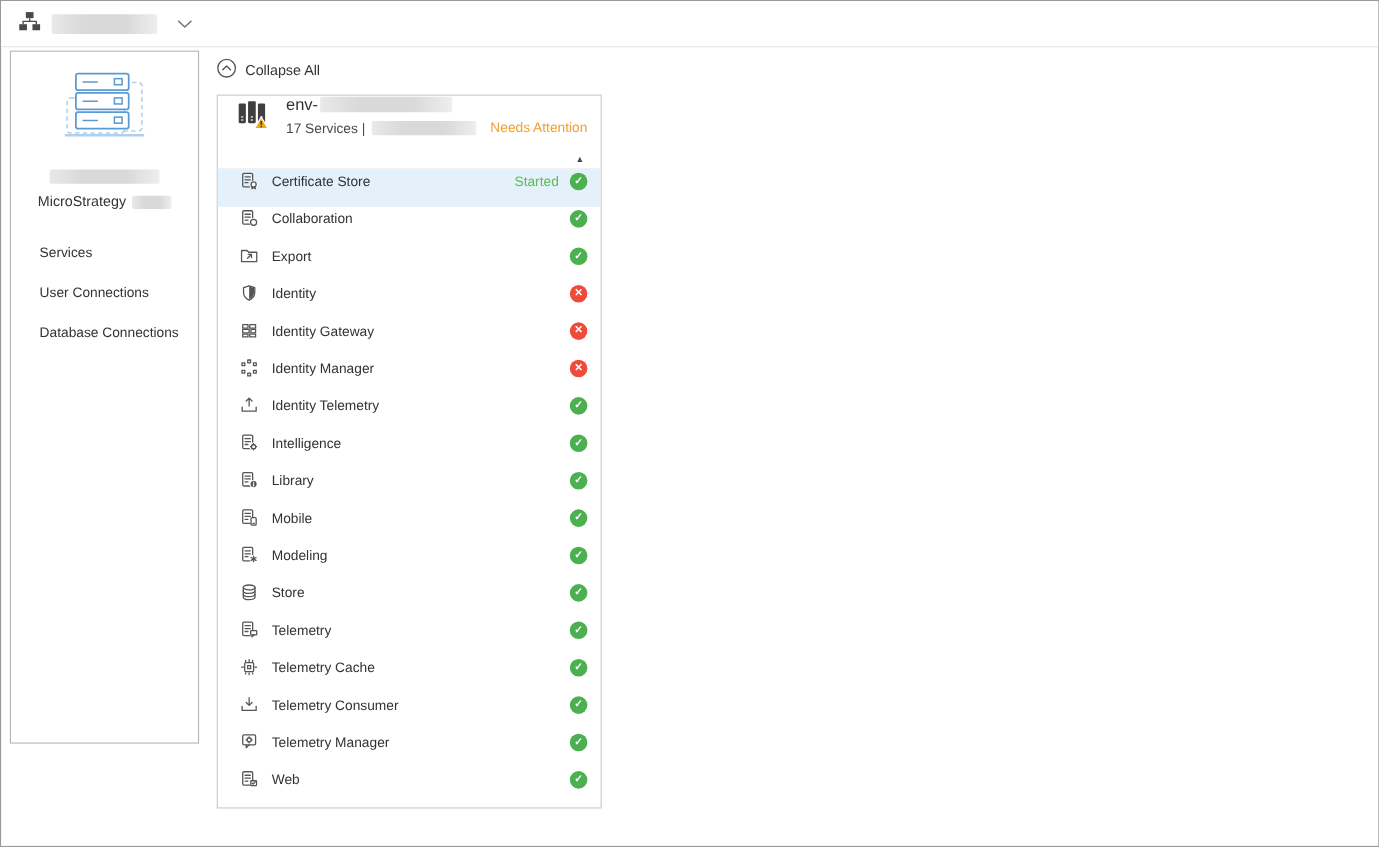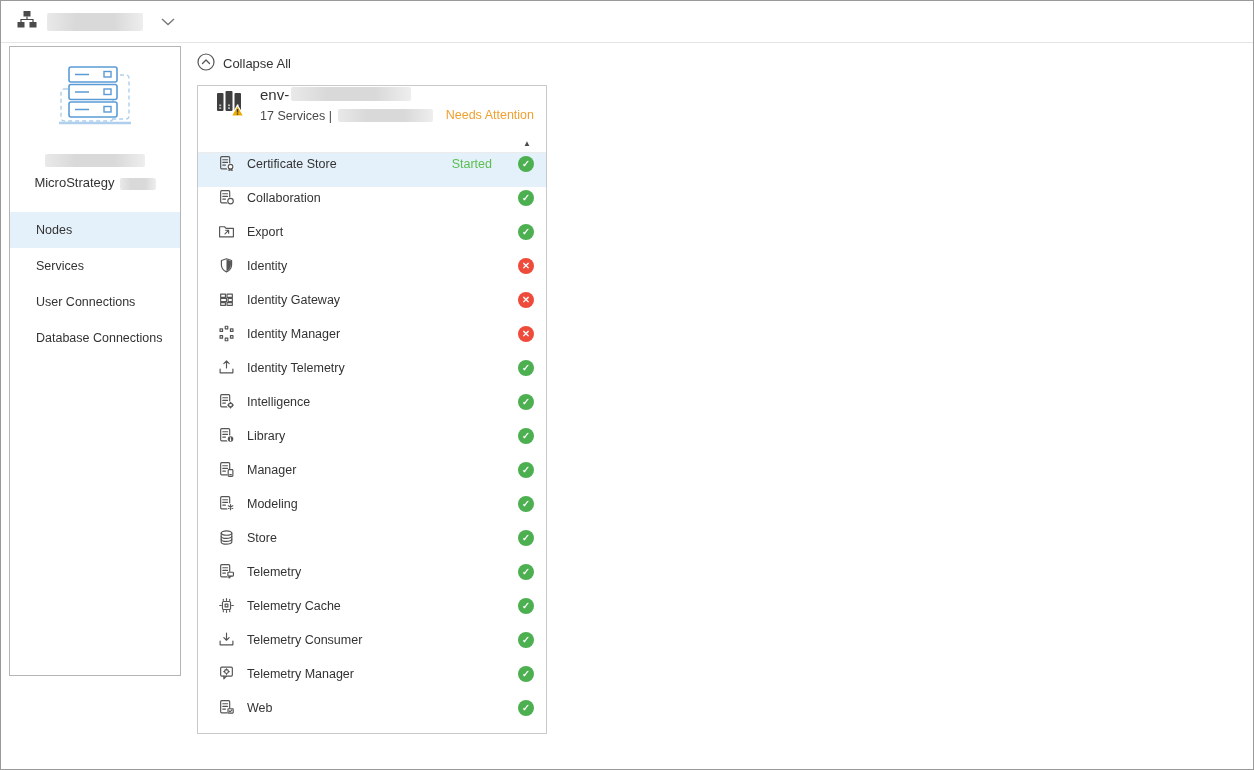--- a/index.html
+++ b/index.html
@@ -56,21 +56,21 @@
   .node-collapse{position:absolute;right:15px;bottom:4px;font-size:8px;color:#4a4a4a;cursor:pointer;}
   .svc-list{padding:0 0 2px 0;}
   .svc-row{
     height:34px;display:flex;align-items:center;
     padding:0 12px 12px 20px;box-sizing:border-box;font-size:12.5px;color:#333;cursor:pointer;
   }
   .svc-row.selected{background:#E4F1FA;}
   .svc-icon{width:17px;height:17px;display:inline-flex;align-items:center;justify-content:center;flex:none;}
   .svc-label{margin-left:12px;}
   .spacer{flex:1;}
-  .svc-status-label{margin-right:26px;}
+  .svc-status-label{margin-right:10px;}
   .status-dot{
     width:16px;height:16px;border-radius:50%;flex:none;
     display:inline-flex;align-items:center;justify-content:center;
     color:#fff;font-size:9.5px;font-weight:bold;line-height:1;
   }
 </style>
 </head>
 <body>
 
 <div class="window">
@@ -107,21 +107,20 @@
         <rect x="59" y="28" width="7" height="5.5"></rect>
         <rect x="59" y="45.5" width="7" height="5.5"></rect>
       </g>
       <path d="M14 62h72" stroke="#AFCFEC" stroke-width="2.4"></path>
     </svg>
     <span class="redacted red-line"></span>
     <div class="product">
       <span>MicroStrategy</span><span class="redacted"></span>
     </div>
     <div class="nav">
-        <div class="nav-item selected">Nodes</div>
         <div class="nav-item">Services</div>
         <div class="nav-item">User Connections</div>
         <div class="nav-item">Database Connections</div>
       </div>
   </div>
 
   <div class="main">
     <div class="collapse-all">
       <span>
         <svg width="18" height="18" viewBox="0 0 18 18">
@@ -310,21 +309,21 @@
               <svg width="17" height="17" viewBox="0 0 16 16">
                 <g fill="none" stroke="#555" stroke-width="1.1" stroke-linecap="round" stroke-linejoin="round">
                   <rect x="2.5" y="1.5" width="8.5" height="11.5" rx="1"></rect>
                   <path d="M4.5 4.5h4.5M4.5 7h4.5M4.5 9.5h2.5"></path>
                   <rect x="9" y="7.7" width="5.5" height="7" fill="#fff" stroke="none"></rect>
                   <rect x="9.6" y="8.1" width="4.4" height="6.4" rx="0.8"></rect>
                   <path d="M11.1 12.9h1.4"></path>
                 </g>
               </svg>
             </span>
-            <span class="svc-label">Manager</span>
+            <span class="svc-label">Mobile</span>
             <span class="spacer"></span>
             <span class="status-dot" style="background:#4CAF50">✓</span>
           </div>
           <div class="svc-row">
             <span class="svc-icon">
               <svg width="17" height="17" viewBox="0 0 16 16">
                 <g fill="none" stroke="#555" stroke-width="1.1" stroke-linecap="round" stroke-linejoin="round">
                   <rect x="2.5" y="1.5" width="8.5" height="11.5" rx="1"></rect>
                   <path d="M4.5 4.5h4.5M4.5 7h4.5M4.5 9.5h2.5"></path>
                   <circle cx="11.8" cy="11.4" r="3.6" fill="#fff" stroke="none"></circle>

